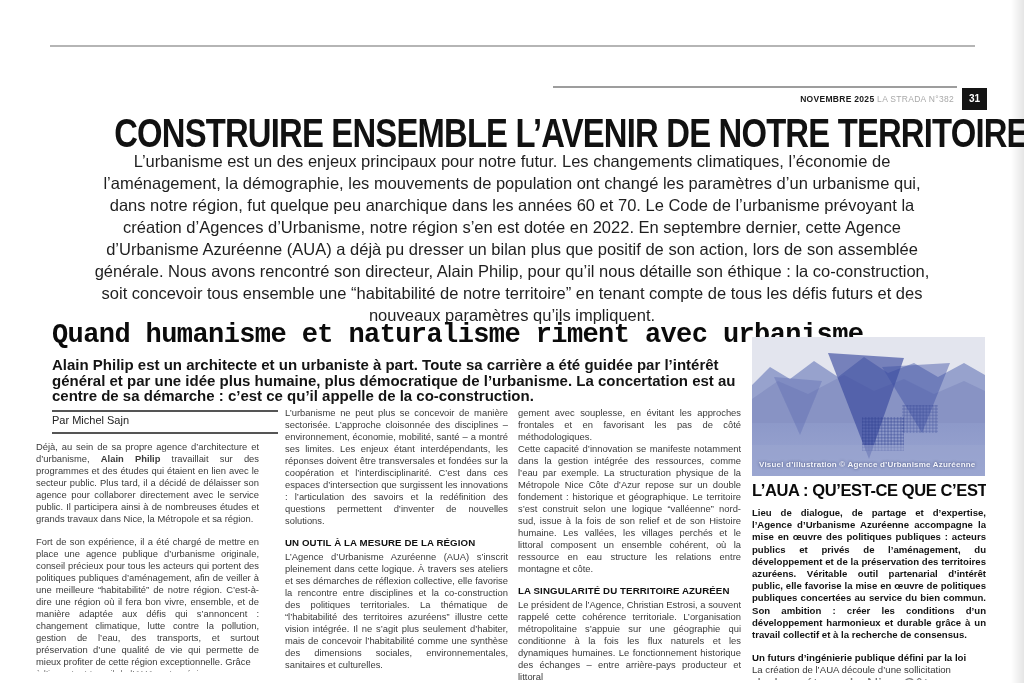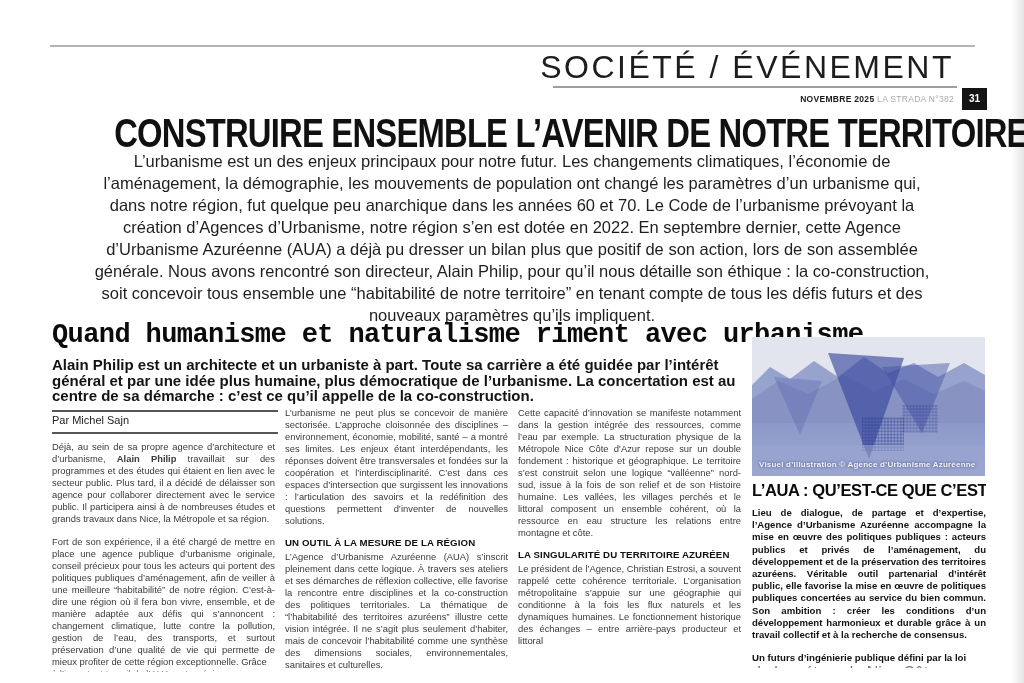--- a/index.html
+++ b/index.html
@@ -58,21 +58,20 @@
 
   .page-edge{right:0;top:0;width:13px;height:683px;
              background:linear-gradient(to right,rgba(0,0,0,0),rgba(0,0,0,.10));}
 </style>
 </head>
 <body>
 
 <div class="page">
 
   <div class="abs rule" style="left:50px;top:45px;width:925px;"></div>
-  <div class="abs masthead-title" style="right:70px;top:49px;">SOCIÉTÉ / ÉVÉNEMENT</div>
   <div class="abs rule" style="left:553px;top:86px;width:404px;background:#9d9d9d;"></div>
   <div class="abs meta" style="right:70px;top:94px;">
     <b>NOVEMBRE 2025</b>
     <span class="light">LA STRADA N°382</span>
   </div>
   <div class="abs pagenum" style="left:962px;top:88px;">31</div>
 
   <div class="abs headline-wrap">
     <span class="headline">CONSTRUIRE ENSEMBLE L’AVENIR DE NOTRE TERRITOIRE</span>
   </div>
@@ -81,33 +80,34 @@
   <div class="abs section-heading">Quand humanisme et naturalisme riment avec urbanisme</div>
   <div class="abs standfirst">Alain Philip est un architecte et un urbaniste à part. Toute sa carrière a été guidée par l’intérêt général et par une idée plus humaine, plus démocratique de l’urbanisme. La concertation est au centre de sa démarche : c’est ce qu’il appelle de la co-construction.</div>
 
   <div class="abs rule" style="left:52px;top:410px;width:226px;background:#555;height:1.5px;"></div>
   <div class="abs byline">
     <span>Par</span>
     <b>Michel Sajn</b>
   </div>
   <div class="abs rule" style="left:52px;top:432px;width:226px;background:#555;height:1.5px;"></div>
 
-  <div class="col" style="left:52px;top:441px;height:242px;">
+  <div class="col" style="left:36px;top:441px;height:242px;">
     <p><span>Déjà, au sein de sa propre agence d’architecture et d’urbanisme, </span><b>Alain Philip</b><span> travaillait sur des programmes et des études qui étaient en lien avec le secteur public. Plus tard, il a décidé de délaisser son agence pour collaborer directement avec le service public. Il participera ainsi à de nombreuses études et grands travaux dans Nice, la Métropole et sa région.</span></p>
     <p class="gap">Fort de son expérience, il a été chargé de mettre en place une agence publique d’urbanisme originale, conseil précieux pour tous les acteurs qui portent des politiques publiques d’aménagement, afin de veiller à une meilleure “habitabilité” de notre région. C’est-à-dire une région où il fera bon vivre, ensemble, et de manière adaptée aux défis qui s’annoncent : changement climatique, lutte contre la pollution, gestion de l’eau, des transports, et surtout préservation d’une qualité de vie qui permette de mieux profiter de cette région exceptionnelle. Grâce</p>
     <div class="partial">à l’important travail de l’AUA, notre région</div>
   </div>
 
   <div class="col" style="left:285px;top:407px;height:276px;">
     <p>L’urbanisme ne peut plus se concevoir de manière sectorisée. L’approche cloisonnée des disciplines – environnement, économie, mobilité, santé – a montré ses limites. Les enjeux étant interdépendants, les réponses doivent être transversales et fondées sur la coopération et l’interdisciplinarité. C’est dans ces espaces d’intersection que surgissent les innovations : l’articulation des savoirs et la redéfinition des questions permettent d’inventer de nouvelles solutions.</p>
     <div class="subhead">UN OUTIL À LA MESURE DE LA RÉGION</div>
     <p>L’Agence d’Urbanisme Azuréenne (AUA) s’inscrit pleinement dans cette logique. À travers ses ateliers et ses démarches de réflexion collective, elle favorise la rencontre entre disciplines et la co-construction des politiques territoriales. La thématique de “l’habitabilité des territoires azuréens” illustre cette vision intégrée. Il ne s’agit plus seulement d’habiter, mais de concevoir l’habitabilité comme une synthèse des dimensions sociales, environnementales, sanitaires et culturelles.</p>
   </div>
 
   <div class="col" style="left:518px;top:407px;height:276px;">
+    <p>gement avec souplesse, en évitant les approches frontales et en favorisant les pas de côté méthodologiques.</p>
     <p>Cette capacité d’innovation se manifeste notamment dans la gestion intégrée des ressources, comme l’eau par exemple. La structuration physique de la Métropole Nice Côte d’Azur repose sur un double fondement : historique et géographique. Le territoire s’est construit selon une logique “valléenne” nord-sud, issue à la fois de son relief et de son Histoire humaine. Les vallées, les villages perchés et le littoral composent un ensemble cohérent, où la ressource en eau structure les relations entre montagne et côte.</p>
     <div class="subhead">LA SINGULARITÉ DU TERRITOIRE AZURÉEN</div>
     <p>Le président de l’Agence, Christian Estrosi, a souvent rappelé cette cohérence territoriale. L’organisation métropolitaine s’appuie sur une géographie qui conditionne à la fois les flux naturels et les dynamiques humaines. Le fonctionnement historique des échanges – entre arrière-pays producteur et littoral</p>
 
   </div>
 
   <div class="abs illus">
     <svg viewBox="0 0 233 139" preserveAspectRatio="none">
       <defs>
         <linearGradient id="sea" x1="0" y1="0" x2="0" y2="1">
@@ -129,17 +129,18 @@
       <rect x="150" y="68" width="36" height="28" fill="url(#grid)" opacity="0.65"></rect>
       <rect y="108" width="233" height="31" fill="#9aa5d0" opacity="0.55"></rect>
     </svg>
     <div class="illus-caption">Visuel d’illustration © Agence d’Urbanisme Azuréenne</div>
   </div>
 
   <div class="sidebar">
     <div class="sidebar-heading">L’AUA : QU’EST-CE QUE C’EST ?</div>
     <p class="sidebar-intro">Lieu de dialogue, de partage et d’expertise, l’Agence d’Urbanisme Azuréenne accompagne la mise en œuvre des politiques publiques : acteurs publics et privés de l’aménagement, du développement et de la préservation des territoires azuréens. Véritable outil partenarial d’intérêt public, elle favorise la mise en œuvre de politiques publiques concertées au service du bien commun. Son ambition : créer les conditions d’un développement harmonieux et durable grâce à un travail collectif et à la recherche de consensus.</p>
     <div class="sidebar-subhead">Un futurs d’ingénierie publique défini par la loi</div>
+    <p class="sidebar-text">La création de l’AUA découle d’une sollicitation</p>
     <div class="partial">de la métropole Nice Côte d’Azur et d’une</div>
   </div>
 
   <div class="abs page-edge"></div>
 </div>
 
 </body></html>

